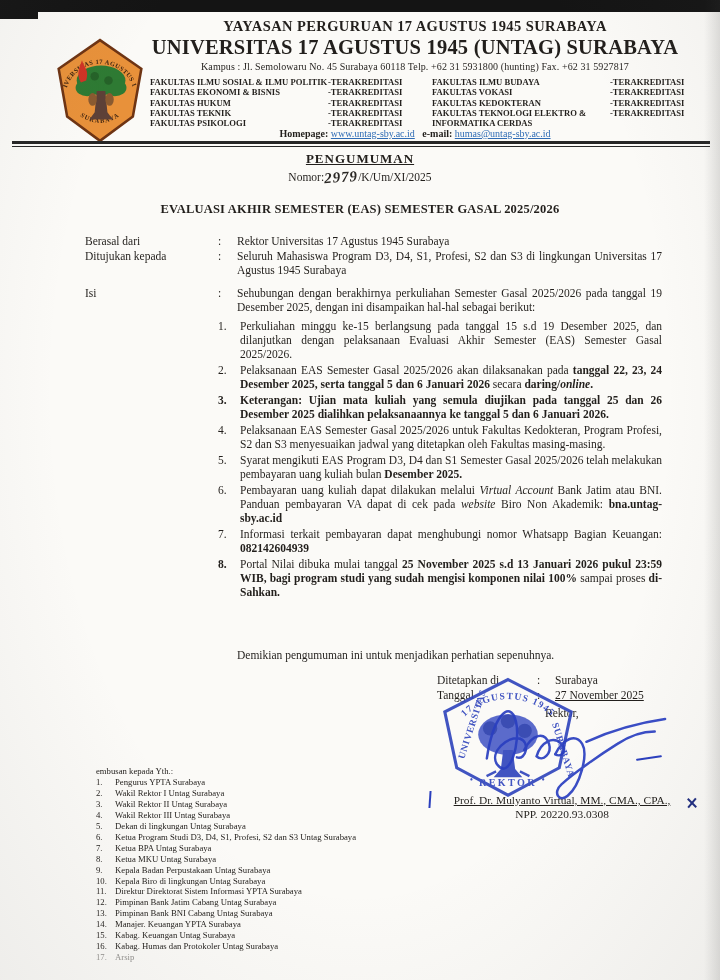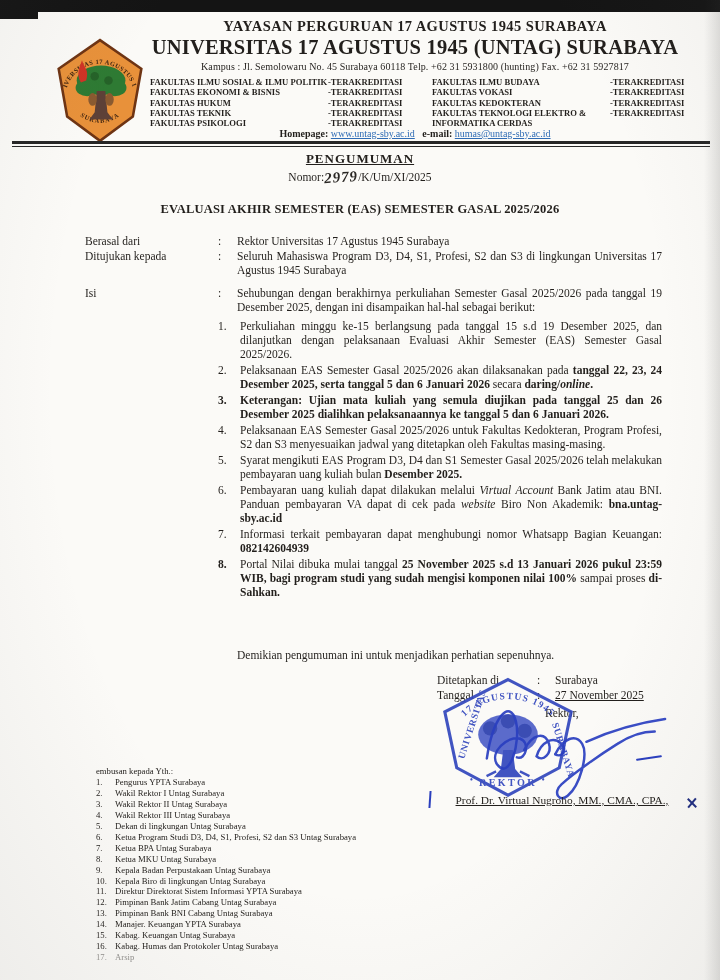--- a/index.html
+++ b/index.html
@@ -252,21 +252,22 @@
     <g fill="none" stroke="#2a3fc0" stroke-width="2.4" stroke-linecap="round" opacity=".92">
       <path d="M8,66 C14,26 30,8 36,30 C41,50 30,88 18,72 C10,60 28,44 40,47"></path>
       <path d="M40,47 C50,50 46,68 37,65"></path>
       <path d="M44,58 C52,42 64,40 68,52 C71,61 62,70 56,64 C60,50 72,44 80,52 C86,58 80,66 74,62"></path>
       <path d="M74,62 C82,46 94,42 100,52 C106,62 98,92 86,102 C78,109 71,99 80,91 C92,80 118,62 134,52 C146,44 158,40 170,40"></path>
       <path d="M104,50 C126,40 152,32 180,28"></path>
     </g>
   </svg>
 
   <div class="signer">
-    <div class="signer-name">Prof. Dr. Virtual Nugroho, MM., CMA., CPA.,</div>
+    <div class="signer-name">Prof. Dr. Mulyanto Virtual, MM., CMA., CPA.,</div>
+    <div class="signer-npp">NPP. 20220.93.0308</div>
   </div>
   <div class="pen-bar"></div>
   <div class="pen-dash"></div>
   <div class="pen-x"></div>
 
   <div class="cc">
     <div class="cc-head">embusan kepada Yth.:</div>
     <div id="cc-list">
         <div class="cc-row">
           <span class="cc-num">1.</span>

